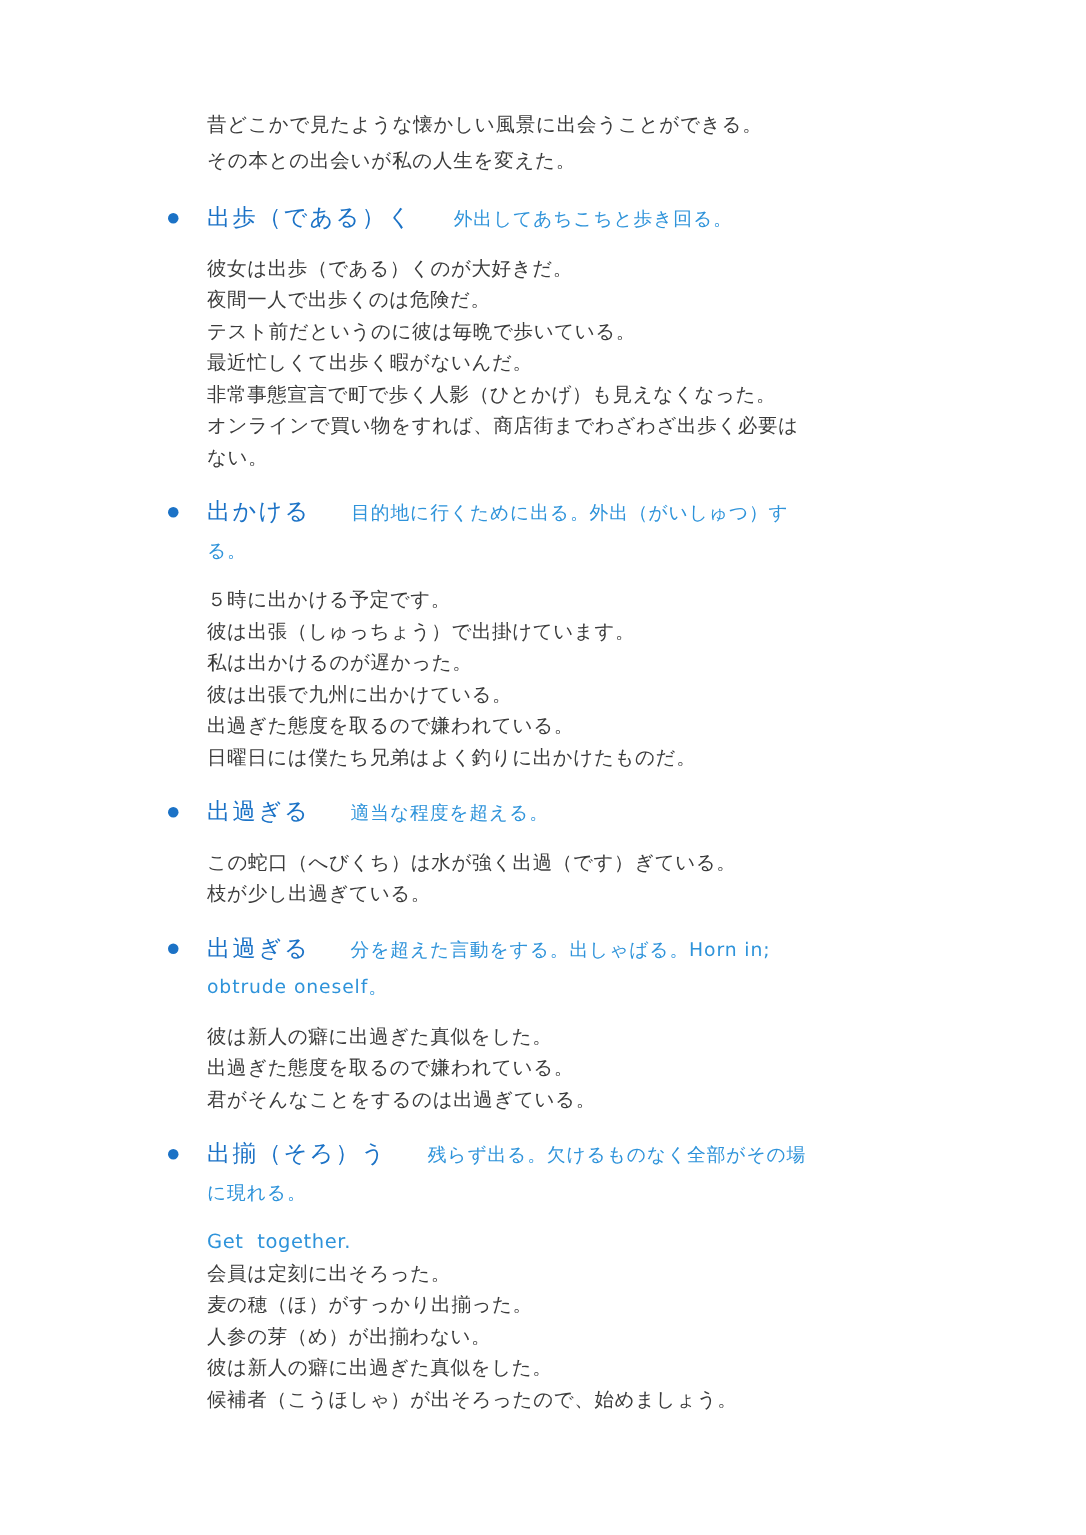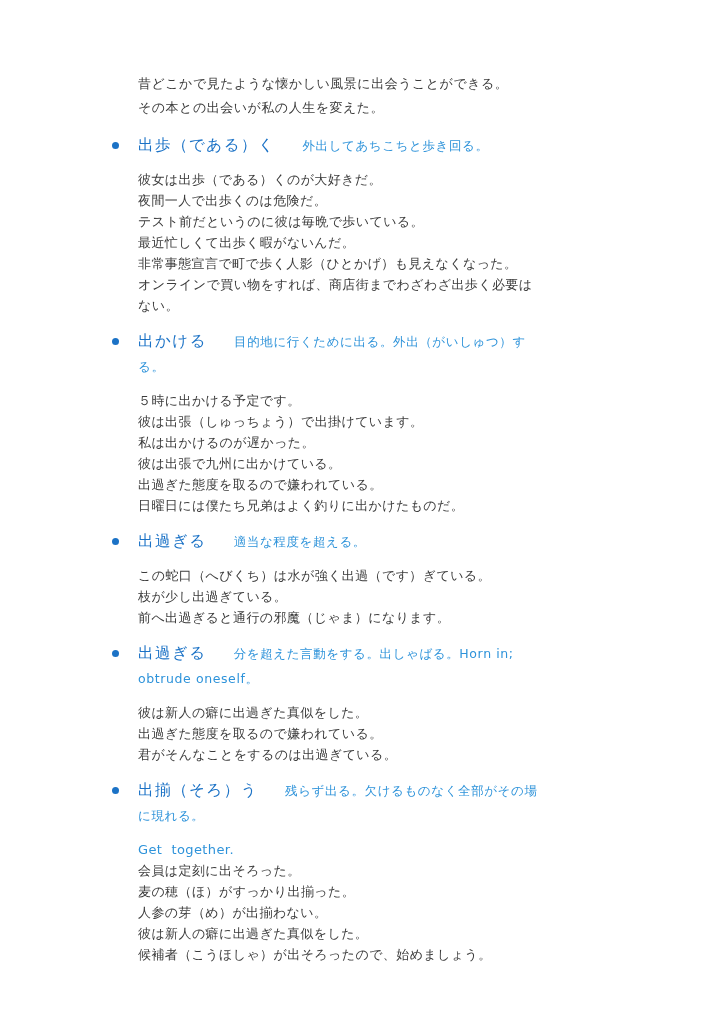--- a/index.html
+++ b/index.html
@@ -106,21 +106,20 @@
   </section>
 
   <section class="entry">
     <div class="entry-header">
       <span class="bullet"></span>
       <span class="headword">出過ぎる</span><span class="definition">適当な程度を超える。</span>
     </div>
     <div class="examples">
       <p>この蛇口（へびくち）は水が強く出過（です）ぎている。</p>
       <p>枝が少し出過ぎている。</p>
-      <p>前へ出過ぎると通行の邪魔（じゃま）になります。</p>
     </div>
   </section>
 
   <section class="entry">
     <div class="entry-header">
       <span class="bullet"></span>
       <span class="headword">出過ぎる</span><span class="definition">分を超えた言動をする。出しゃばる。Horn in; obtrude oneself。</span>
     </div>
     <div class="examples">
       <p>彼は新人の癖に出過ぎた真似をした。</p>

